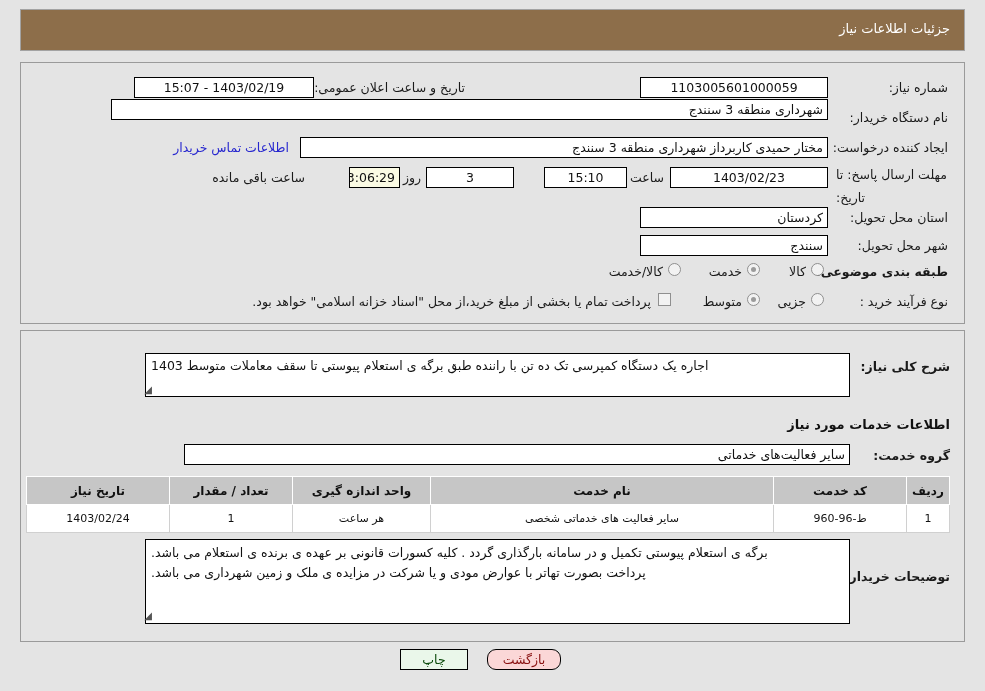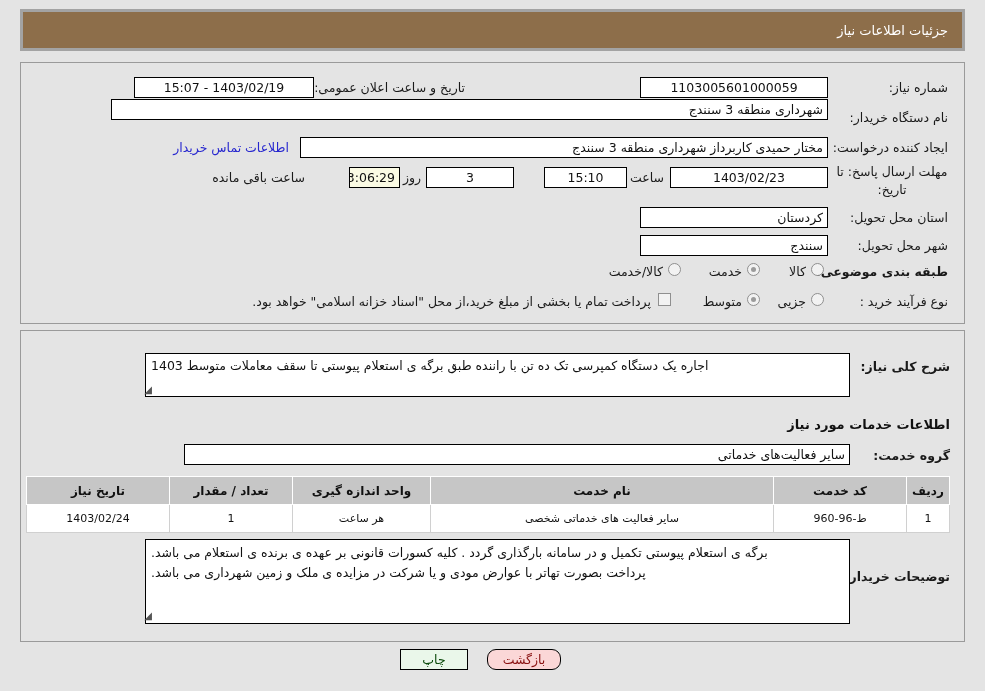--- a/index.html
+++ b/index.html
@@ -19,21 +19,21 @@
 
   
   .header-bar {
     position: absolute;
     top: 9px;
     right: 20px;
     left: 20px;
     height: 42px;
     background: #8d6e४;
     background: #8d6e4a;
-    border: 3px solid #a3a3a3;
+    border: 1px solid #a3a3a3;
     box-sizing: border-box;
   }
   .header-title {
     position: absolute;
     top: 11px;
     right: 14px;
     color: #ffffff;
     font-size: 13px;
     letter-spacing: .2px;
   }
@@ -238,21 +238,21 @@
     <span class="lbl" style="top:17px; right:499px;">تاریخ و ساعت اعلان عمومی:</span>
     <div class="fld" style="top:14px; right:650px; width:180px;">1403/02/19 - 15:07</div>
 
     <span class="lbl" style="top:47px; right:16px;">نام دستگاه خریدار:</span>
     <div class="fld rt" style="top:36px; right:136px; width:717px;">شهرداری منطقه 3 سنندج</div>
 
     <span class="lbl" style="top:77px; right:16px;">ایجاد کننده درخواست:</span>
     <div class="fld rt" style="top:74px; right:136px; width:528px;">مختار حمیدی کاربرداز شهرداری منطقه 3 سنندج</div>
     <span class="link" style="top:77px; right:675px;">اطلاعات تماس خریدار</span>
 
-    <span class="lbl" style="top:100px; right:16px; width:112px; line-height:18px; white-space:normal; text-align:center;">مهلت ارسال پاسخ: تا تاریخ:</span>
+    <span class="lbl" style="top:100px; right:16px; width:112px; line-height:23px; white-space:normal; text-align:left;">مهلت ارسال پاسخ: تا تاریخ:</span>
     <div class="fld" style="top:104px; right:136px; width:158px;">1403/02/23</div>
     <span class="lbl" style="top:107px; right:300px;">ساعت</span>
     <div class="fld" style="top:104px; right:337px; width:83px;">15:10</div>
     <div class="fld" style="top:104px; right:450px; width:88px;">3</div>
     <span class="lbl" style="top:107px; right:543px;">روز و</span>
     <div class="fld yellow" style="top:104px; right:564px; width:51px;">23:06:29</div>
     <span class="lbl" style="top:107px; right:659px;">ساعت باقی مانده</span>
 
     <span class="lbl" style="top:147px; right:16px;">استان محل تحویل:</span>
     <div class="fld rt" style="top:144px; right:136px; width:188px;">کردستان</div>

